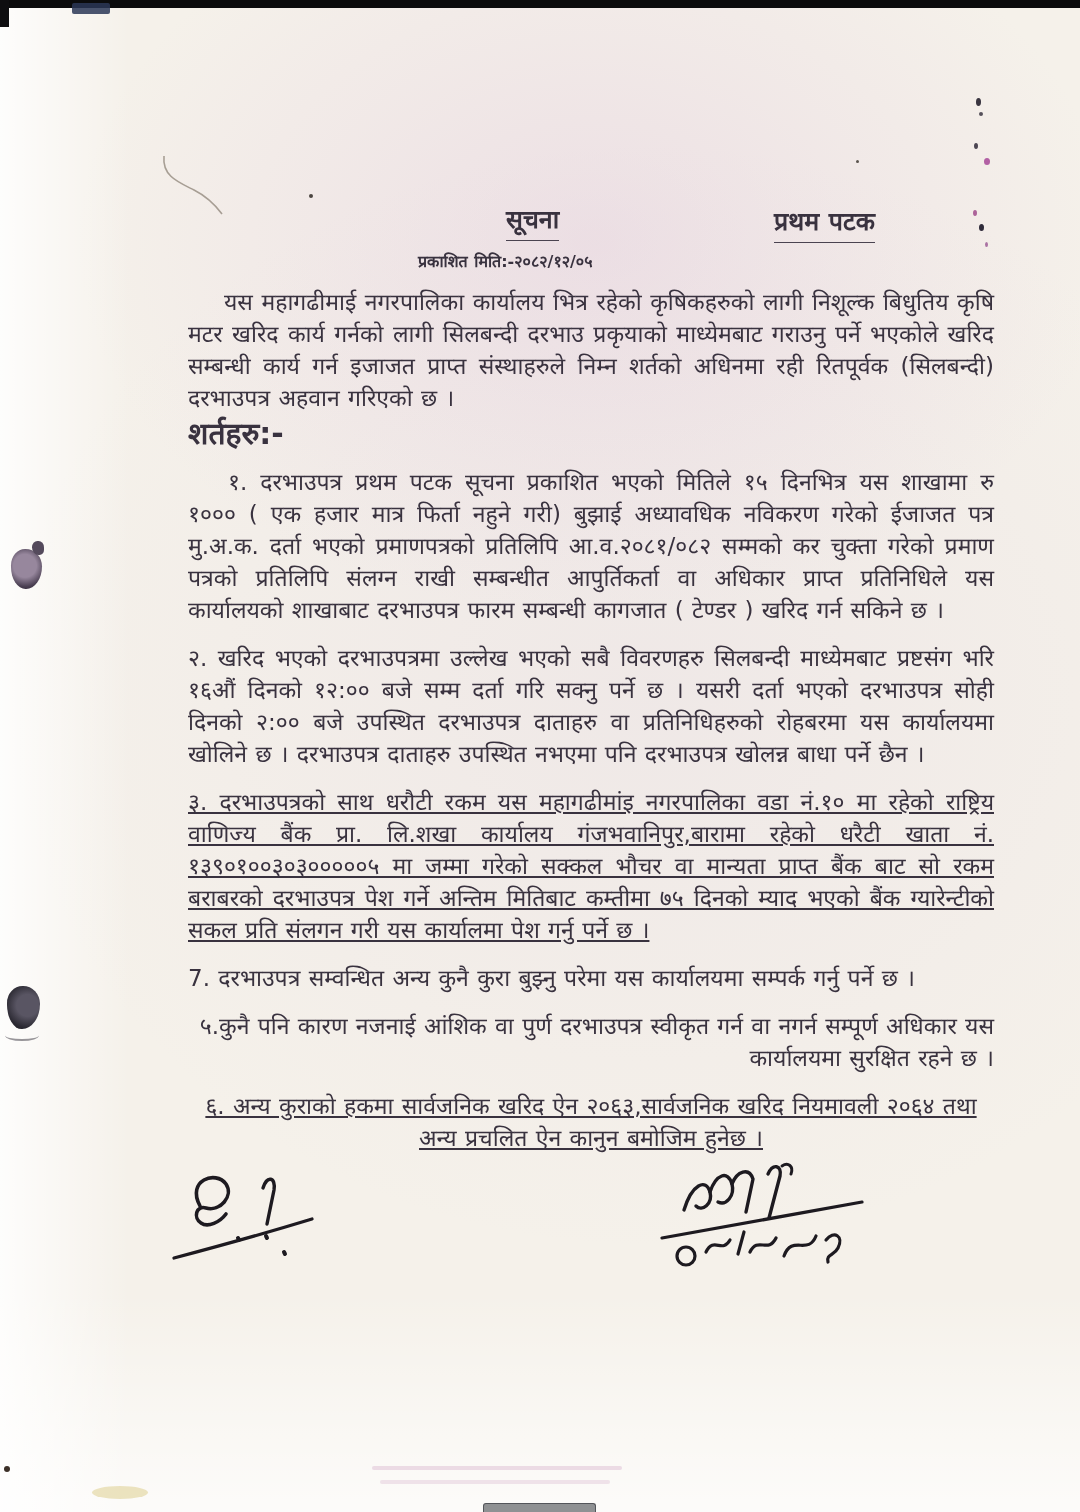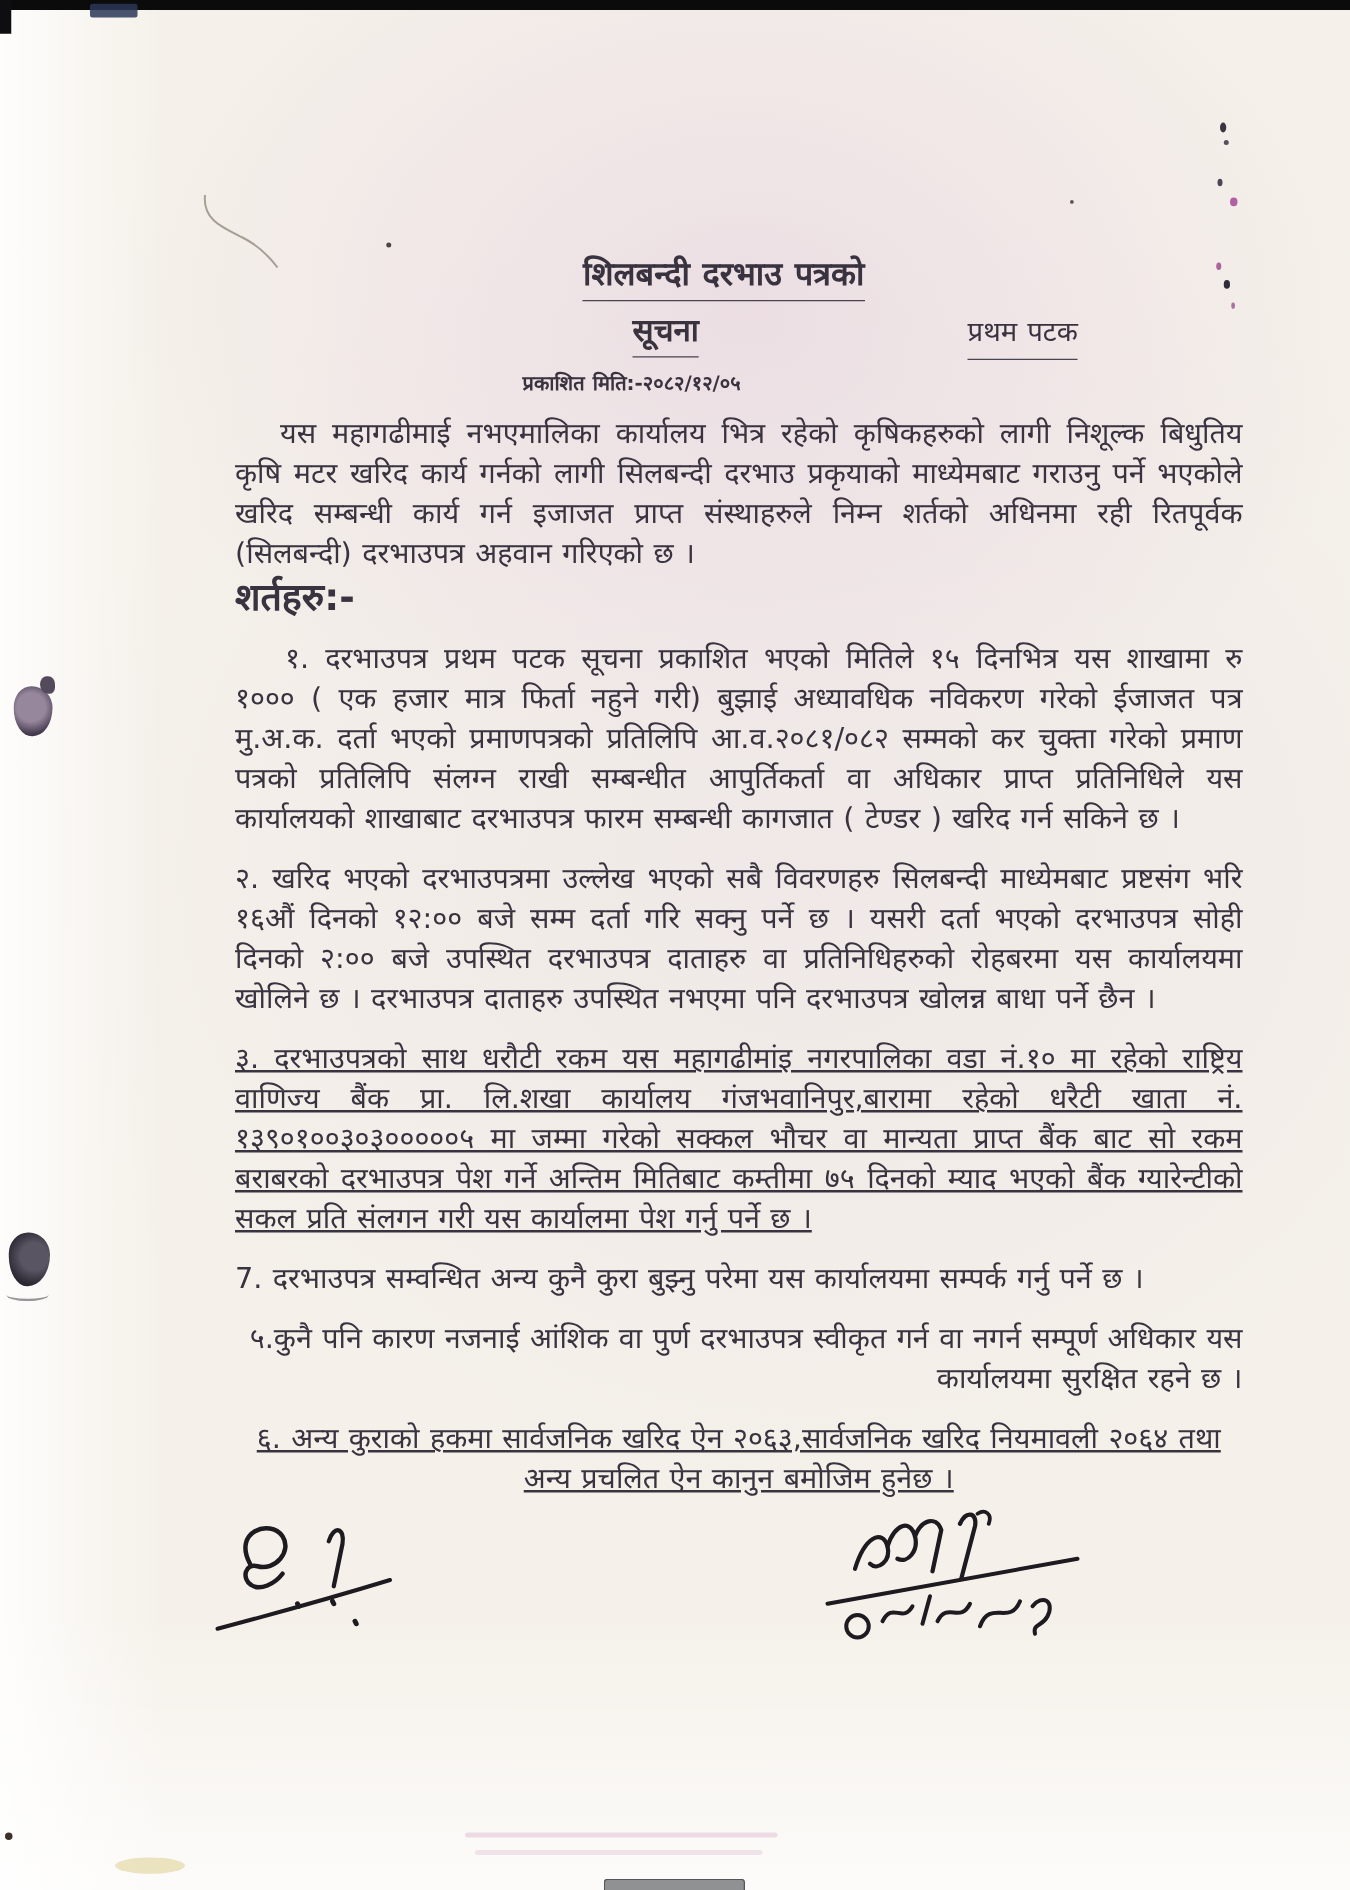--- a/index.html
+++ b/index.html
@@ -58,21 +58,21 @@
   .doc {
     position: absolute; left: 188px; top: 204px; width: 806px;
     color: #39323f;
     font-size: 23px; line-height: 32px;
     word-spacing: 1px;
   }
   .title-line { text-align: center; transform: translateX(-12px); margin-bottom: 8px; }
   .title-text { font-weight: bold; font-size: 26px; display: inline-block; border-bottom: 1.6px solid #4a4350; padding-bottom: 4px; }
   .subtitle-row { position: relative; height: 42px; }
   .notice-text { position: absolute; left: 318px; top: 0; font-weight: bold; font-size: 25px; display: inline-block; border-bottom: 1.6px solid #4a4350; padding-bottom: 4px; }
-  .edition-text { position: absolute; left: 586px; top: 2px; font-weight: normal; font-size: 22px; display: inline-block; border-bottom: 1.6px solid #4a4350; padding-bottom: 4px; }
+  .edition-text { position: absolute; left: 586px; top: 2px; font-weight: bold; font-size: 25px; display: inline-block; border-bottom: 1.6px solid #4a4350; padding-bottom: 4px; }
   .date-line { margin-left: 230px; font-weight: bold; font-size: 16px; height: 38px; }
   .intro { margin: 2px 0 4px 0; text-indent: 36px; text-align: justify; }
   .terms-heading { font-weight: bold; font-size: 30px; margin: 2px 0 6px 0; }
   .term { margin: 16px 0 16px 0; text-align: justify; }
   .term-1 { text-indent: 40px; }
   .term-3 { margin-bottom: 6px; text-decoration: underline; }
   .term-4 { text-align: left; margin-bottom: 6px; }
   .term-5 { text-align: right; margin-bottom: 8px; padding-left: 6px; }
   .term-6 { text-align: center; margin-bottom: 0; text-decoration: underline; }
   p { margin: 0; }
@@ -106,32 +106,29 @@
   <div class="speck" style="left:973px; top:210px; width:4px; height:6px; background:#94357f; opacity:.75;"></div>
   <div class="speck" style="left:979px; top:224px; width:5px; height:7px; background:#2f2b3a;"></div>
   <div class="speck" style="left:985px; top:242px; width:3px; height:5px; background:#8c3f86; opacity:.7;"></div>
   <div class="speck" style="left:4px; top:1466px; width:6px; height:6px; background:#3c3028;"></div>
   <div class="pink-streak" style="left:372px; top:1466px; width:250px;"></div>
   <div class="pink-streak" style="left:380px; top:1480px; width:230px; opacity:.8;"></div>
   <div class="yellow-smudge"></div>
 
   <div class="doc">
 
-    <div class="title-line">
-      <span class="title-text">शिलबन्दी दरभाउ पत्रको</span>
-    </div>
 
     <div class="subtitle-row">
       <span class="notice-text">सूचना</span>
       <span class="edition-text">प्रथम पटक</span>
     </div>
 
     <div class="date-line">प्रकाशित मिति:-२०८२/१२/०५</div>
 
-    <p class="intro">यस महागढीमाई नभएमालिका कार्यालय भित्र रहेको कृषिकहरुको लागी निशूल्क बिधुतिय कृषि मटर खरिद कार्य गर्नको लागी सिलबन्दी दरभाउ प्रकृयाको माध्येमबाट गराउनु पर्ने भएकोले खरिद सम्बन्धी  कार्य गर्न इजाजत प्राप्त संस्थाहरुले निम्न शर्तको अधिनमा रही रितपूर्वक  (सिलबन्दी) दरभाउपत्र अहवान गरिएको छ ।</p>
+    <p class="intro">यस महागढीमाई नगरपालिका कार्यालय भित्र रहेको कृषिकहरुको लागी निशूल्क बिधुतिय कृषि मटर खरिद कार्य गर्नको लागी सिलबन्दी दरभाउ प्रकृयाको माध्येमबाट गराउनु पर्ने भएकोले खरिद सम्बन्धी  कार्य गर्न इजाजत प्राप्त संस्थाहरुले निम्न शर्तको अधिनमा रही रितपूर्वक  (सिलबन्दी) दरभाउपत्र अहवान गरिएको छ ।</p>
 
     <div class="terms-heading">शर्तहरु:-</div>
 
     <p class="term term-1">१. दरभाउपत्र प्रथम पटक सूचना प्रकाशित भएको मितिले १५ दिनभित्र यस शाखामा रु १००० ( एक हजार मात्र फिर्ता नहुने गरी) बुझाई अध्यावधिक नविकरण गरेको ईजाजत पत्र मु.अ.क. दर्ता भएको प्रमाणपत्रको प्रतिलिपि आ.व.२०८१/०८२ सम्मको कर चुक्ता गरेको प्रमाण पत्रको प्रतिलिपि संलग्न राखी सम्बन्धीत आपुर्तिकर्ता वा अधिकार प्राप्त प्रतिनिधिले यस कार्यालयको शाखाबाट दरभाउपत्र फारम सम्बन्धी कागजात ( टेण्डर )  खरिद गर्न सकिने छ ।</p>
     <p class="term term-2">२. खरिद भएको दरभाउपत्रमा उल्लेख भएको सबै विवरणहरु  सिलबन्दी माध्येमबाट प्रष्टसंग भरि १६औं दिनको १२:०० बजे सम्म दर्ता गरि सक्नु पर्ने छ ।  यसरी दर्ता भएको दरभाउपत्र सोही दिनको २:०० बजे उपस्थित दरभाउपत्र दाताहरु वा प्रतिनिधिहरुको  रोहबरमा यस कार्यालयमा खोलिने छ । दरभाउपत्र दाताहरु उपस्थित नभएमा पनि दरभाउपत्र खोलन्न बाधा पर्ने छैन ।</p>
     <p class="term term-3">३. दरभाउपत्रको साथ धरौटी रकम यस महागढीमांइ नगरपालिका वडा नं.१० मा रहेको राष्ट्रिय वाणिज्य बैंक प्रा. लि.शखा कार्यालय गंजभवानिपुर,बारामा रहेको धरैटी खाता नं. १३९०१००३०३०००००५ मा जम्मा गरेको सक्कल भौचर वा मान्यता प्राप्त बैंक बाट सो रकम  बराबरको दरभाउपत्र पेश गर्ने अन्तिम मितिबाट कम्तीमा ७५ दिनको म्याद भएको बैंक ग्यारेन्टीको सकल प्रति संलगन गरी  यस कार्यालमा पेश गर्नु पर्ने छ ।</p>
     <p class="term term-4">7. दरभाउपत्र सम्वन्धित अन्य कुनै कुरा बुझ्नु परेमा यस कार्यालयमा सम्पर्क गर्नु पर्ने छ ।</p>
     <p class="term term-5">५.कुनै पनि कारण नजनाई आंशिक वा पुर्ण दरभाउपत्र स्वीकृत गर्न वा नगर्न सम्पूर्ण अधिकार यस कार्यालयमा सुरक्षित रहने छ ।</p>
     <p class="term term-6">६. अन्य कुराको हकमा सार्वजनिक खरिद ऐन २०६३,सार्वजनिक खरिद नियमावली २०६४ तथा अन्य प्रचलित ऐन कानुन बमोजिम हुनेछ ।</p>
 

